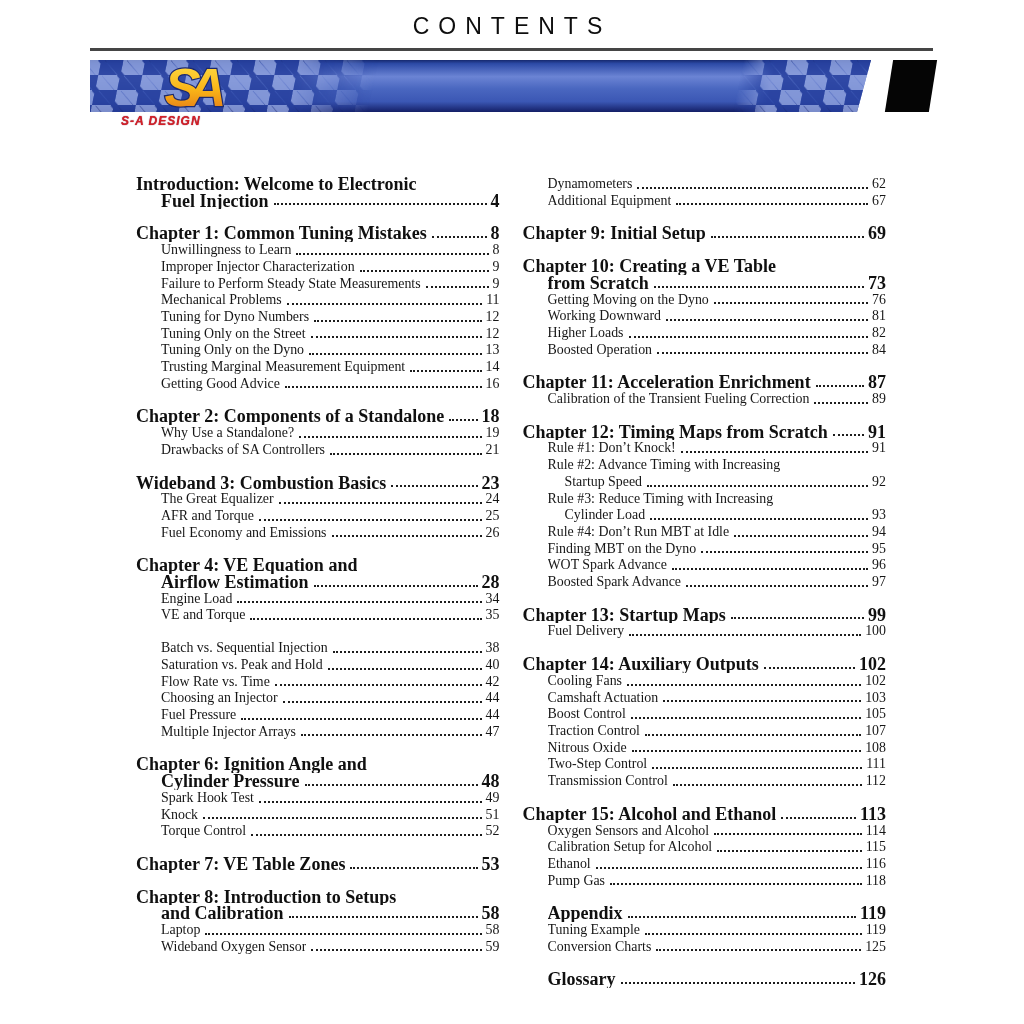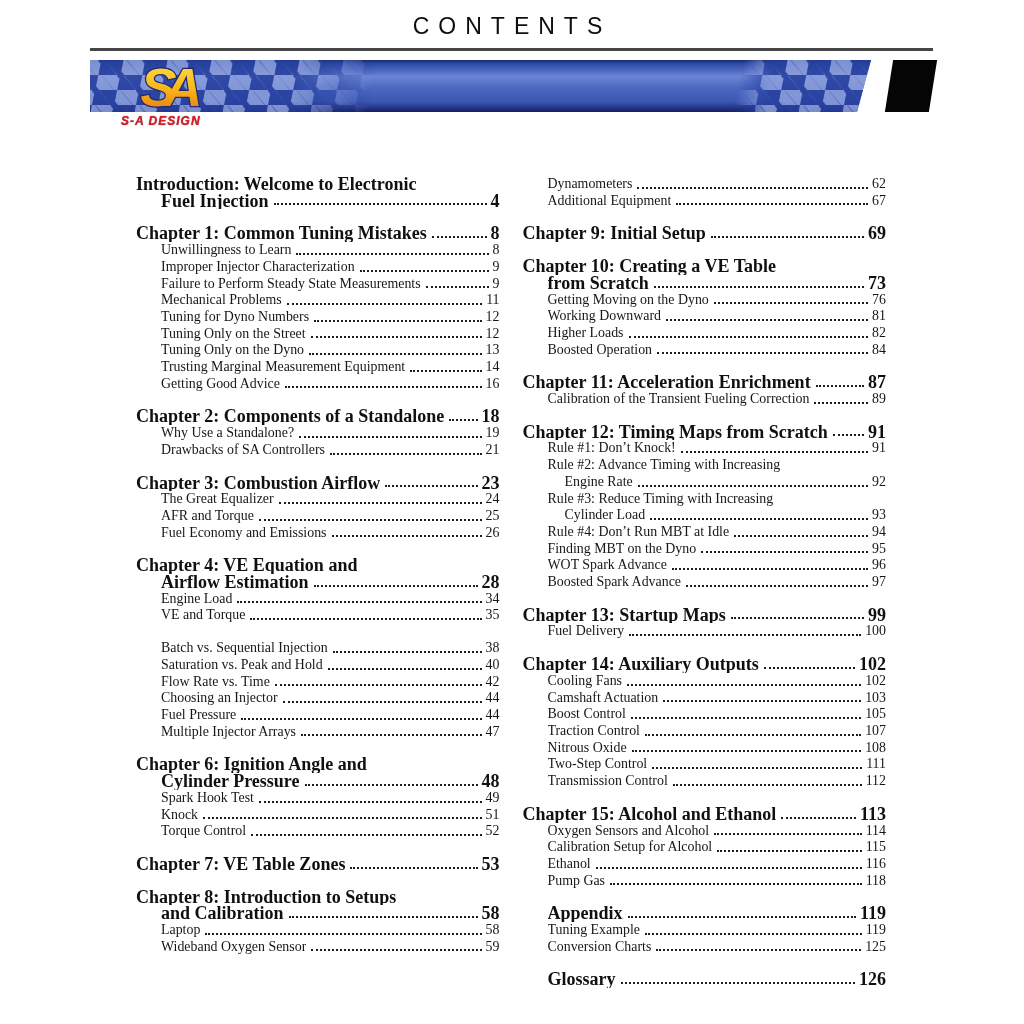--- a/index.html
+++ b/index.html
@@ -47,21 +47,21 @@
   }
   .checker.right {
     left:648px; width:150px;
     -webkit-mask-image:linear-gradient(to left, #000 78%, transparent 100%);
     mask-image:linear-gradient(to left, #000 78%, transparent 100%);
   }
   .black-tab {
     position:absolute; top:60px; left:889px; width:44px; height:52px;
     background:var(--tab_black,#050505); transform:skewX(-9deg);
   }
-  .logo { position:absolute; top:56px; left:100px; width:130px; height:62px; }
+  .logo { position:absolute; top:56px; left:124px; width:130px; height:62px; }
   .logo-sub {
     position:absolute; top:114px; left:121px;
     font-family:"Liberation Sans", sans-serif; font-style:italic; font-weight:bold;
     font-size:12px; letter-spacing:1px; color:var(--logo_red,#d42027);
     text-shadow:0 0 1px #7c1430;
   }
 
   
   .toc { display:flex; gap:23px; padding:0 138px 0 136px; }
   .toc-col { flex:1 1 0; min-width:0; }
@@ -187,21 +187,21 @@
       <span class="p">19</span>
     </div>
           <div class="toc-row ind1">
       <span class="t">Drawbacks of SA Controllers</span>
       <span class="leader"></span>
       <span class="p">21</span>
     </div>
         </div>
         <div class="toc-section">
           <div class="toc-row ind0 bold">
-      <span class="t">Chapter 3: Combustion Airflow</span>
+      <span class="t">Wideband 3: Combustion Basics</span>
       <span class="leader"></span>
       <span class="p">23</span>
     </div>
           <div class="toc-row ind1">
       <span class="t">The Great Equalizer</span>
       <span class="leader"></span>
       <span class="p">24</span>
     </div>
           <div class="toc-row ind1">
       <span class="t">AFR and Torque</span>
@@ -394,21 +394,21 @@
           <div class="toc-row ind1">
       <span class="t">Rule #1: Don’t Knock!</span>
       <span class="leader"></span>
       <span class="p">91</span>
     </div>
           <div class="toc-row ind1">
       <span class="t">Rule #2: Advance Timing with Increasing</span>
 
     </div>
           <div class="toc-row ind2">
-      <span class="t">Engine Rate</span>
+      <span class="t">Startup Speed</span>
       <span class="leader"></span>
       <span class="p">92</span>
     </div>
           <div class="toc-row ind1">
       <span class="t">Rule #3: Reduce Timing with Increasing</span>
 
     </div>
           <div class="toc-row ind2">
       <span class="t">Cylinder Load</span>
       <span class="leader"></span>

